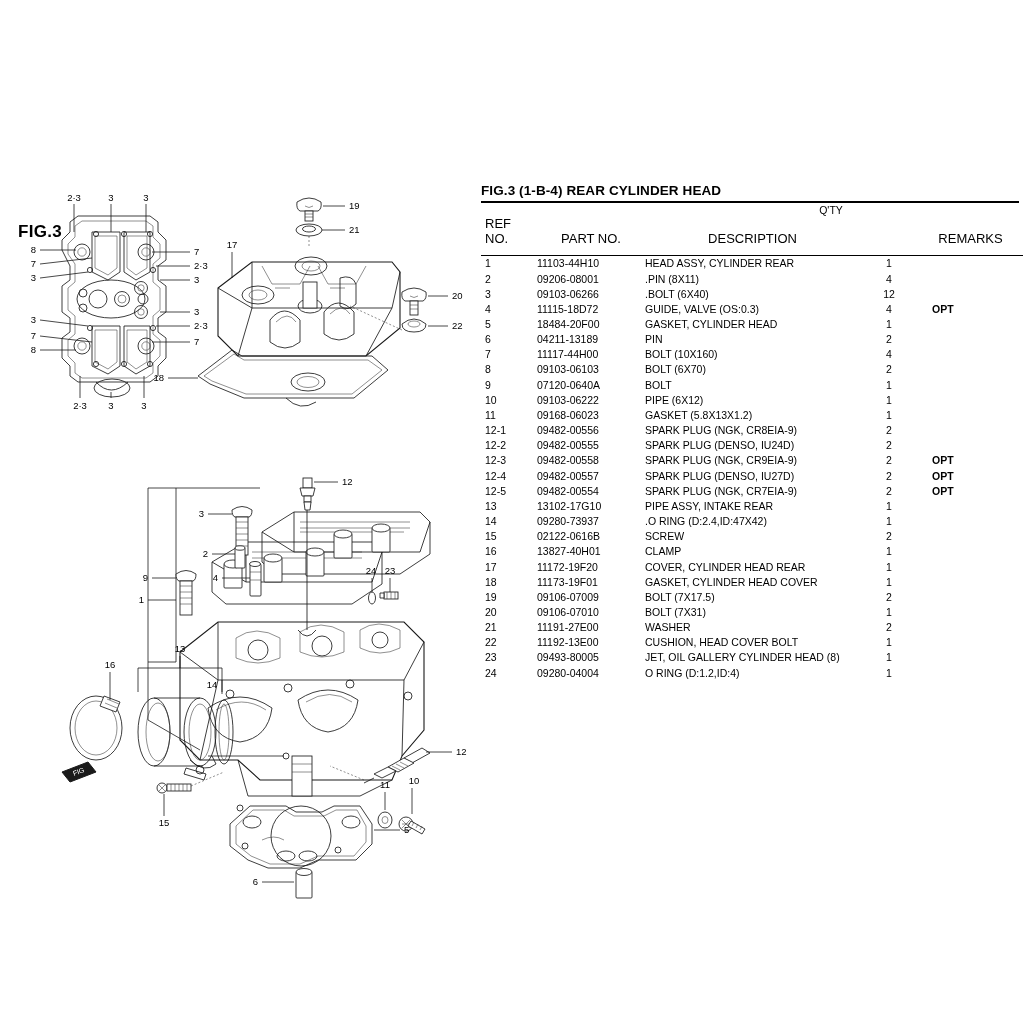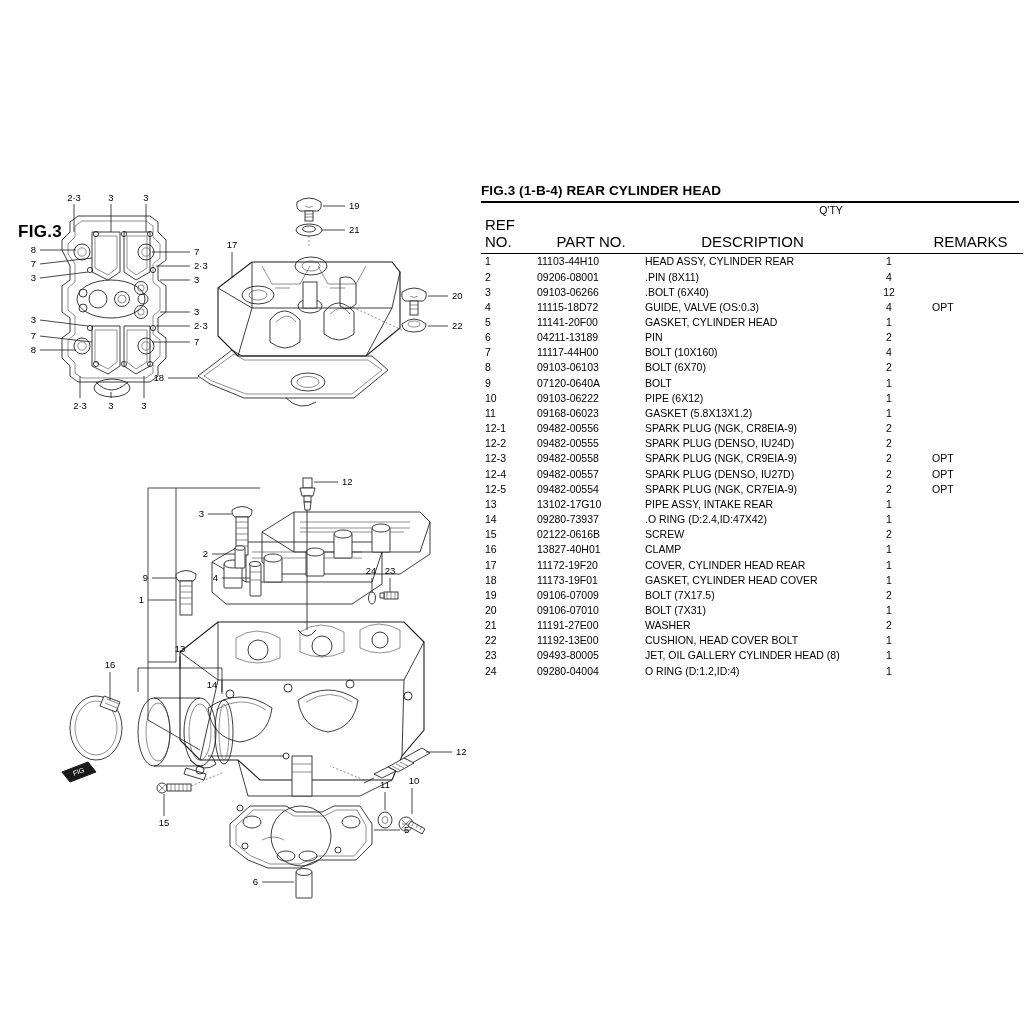--- a/index.html
+++ b/index.html
@@ -55,35 +55,35 @@
     width: 30px;
   }
   table.parts {
     border-collapse: collapse;
     width: 538px;
     table-layout: fixed;
     font-size: 10.5px;
   }
   table.parts thead th {
     font-weight: normal;
-    font-size: 15px;
-    padding: 0 0 3px 0;
+    font-size: 13px;
+    padding: 0 0 9px 0;
     border-bottom: 1.6px solid #000;
     vertical-align: bottom;
   }
   table.parts tbody td {
     padding: 1.4px 0;
     vertical-align: top;
     line-height: 1.18;
   }
   .c-ref    { width: 52px;  text-align: left;   padding-left: 4px !important; }
   .c-part   { width: 108px; text-align: left; }
   .c-desc   { width: 215px; text-align: left; }
   .c-qty    { width: 58px;  text-align: center; }
-  .c-rem    { width: 105px; text-align: left;  padding-left: 14px !important; }
+  .c-rem    { width: 105px; text-align: left;  padding-left: 14px !important; font-weight: bold; }
   th.c-ref  { text-align: left;   padding-left: 4px !important; }
   th.c-part { text-align: center; }
   th.c-desc { text-align: center; }
   th.c-qty  { text-align: center; }
   th.c-rem  { text-align: center; padding-left: 0 !important; }
 
   
   #drawing {
     position: absolute;
     left: 0;
@@ -147,21 +147,21 @@
         </tr>
         <tr>
           <td class="c-ref">4</td>
           <td class="c-part">11115-18D72</td>
           <td class="c-desc">GUIDE, VALVE (OS:0.3)</td>
           <td class="c-qty">4</td>
           <td class="c-rem">OPT</td>
         </tr>
         <tr>
           <td class="c-ref">5</td>
-          <td class="c-part">11141-20F00</td>
+          <td class="c-part">18484-20F00</td>
           <td class="c-desc">GASKET, CYLINDER HEAD</td>
           <td class="c-qty">1</td>
           <td class="c-rem"></td>
         </tr>
         <tr>
           <td class="c-ref">6</td>
           <td class="c-part">04211-13189</td>
           <td class="c-desc">PIN</td>
           <td class="c-qty">2</td>
           <td class="c-rem"></td>

